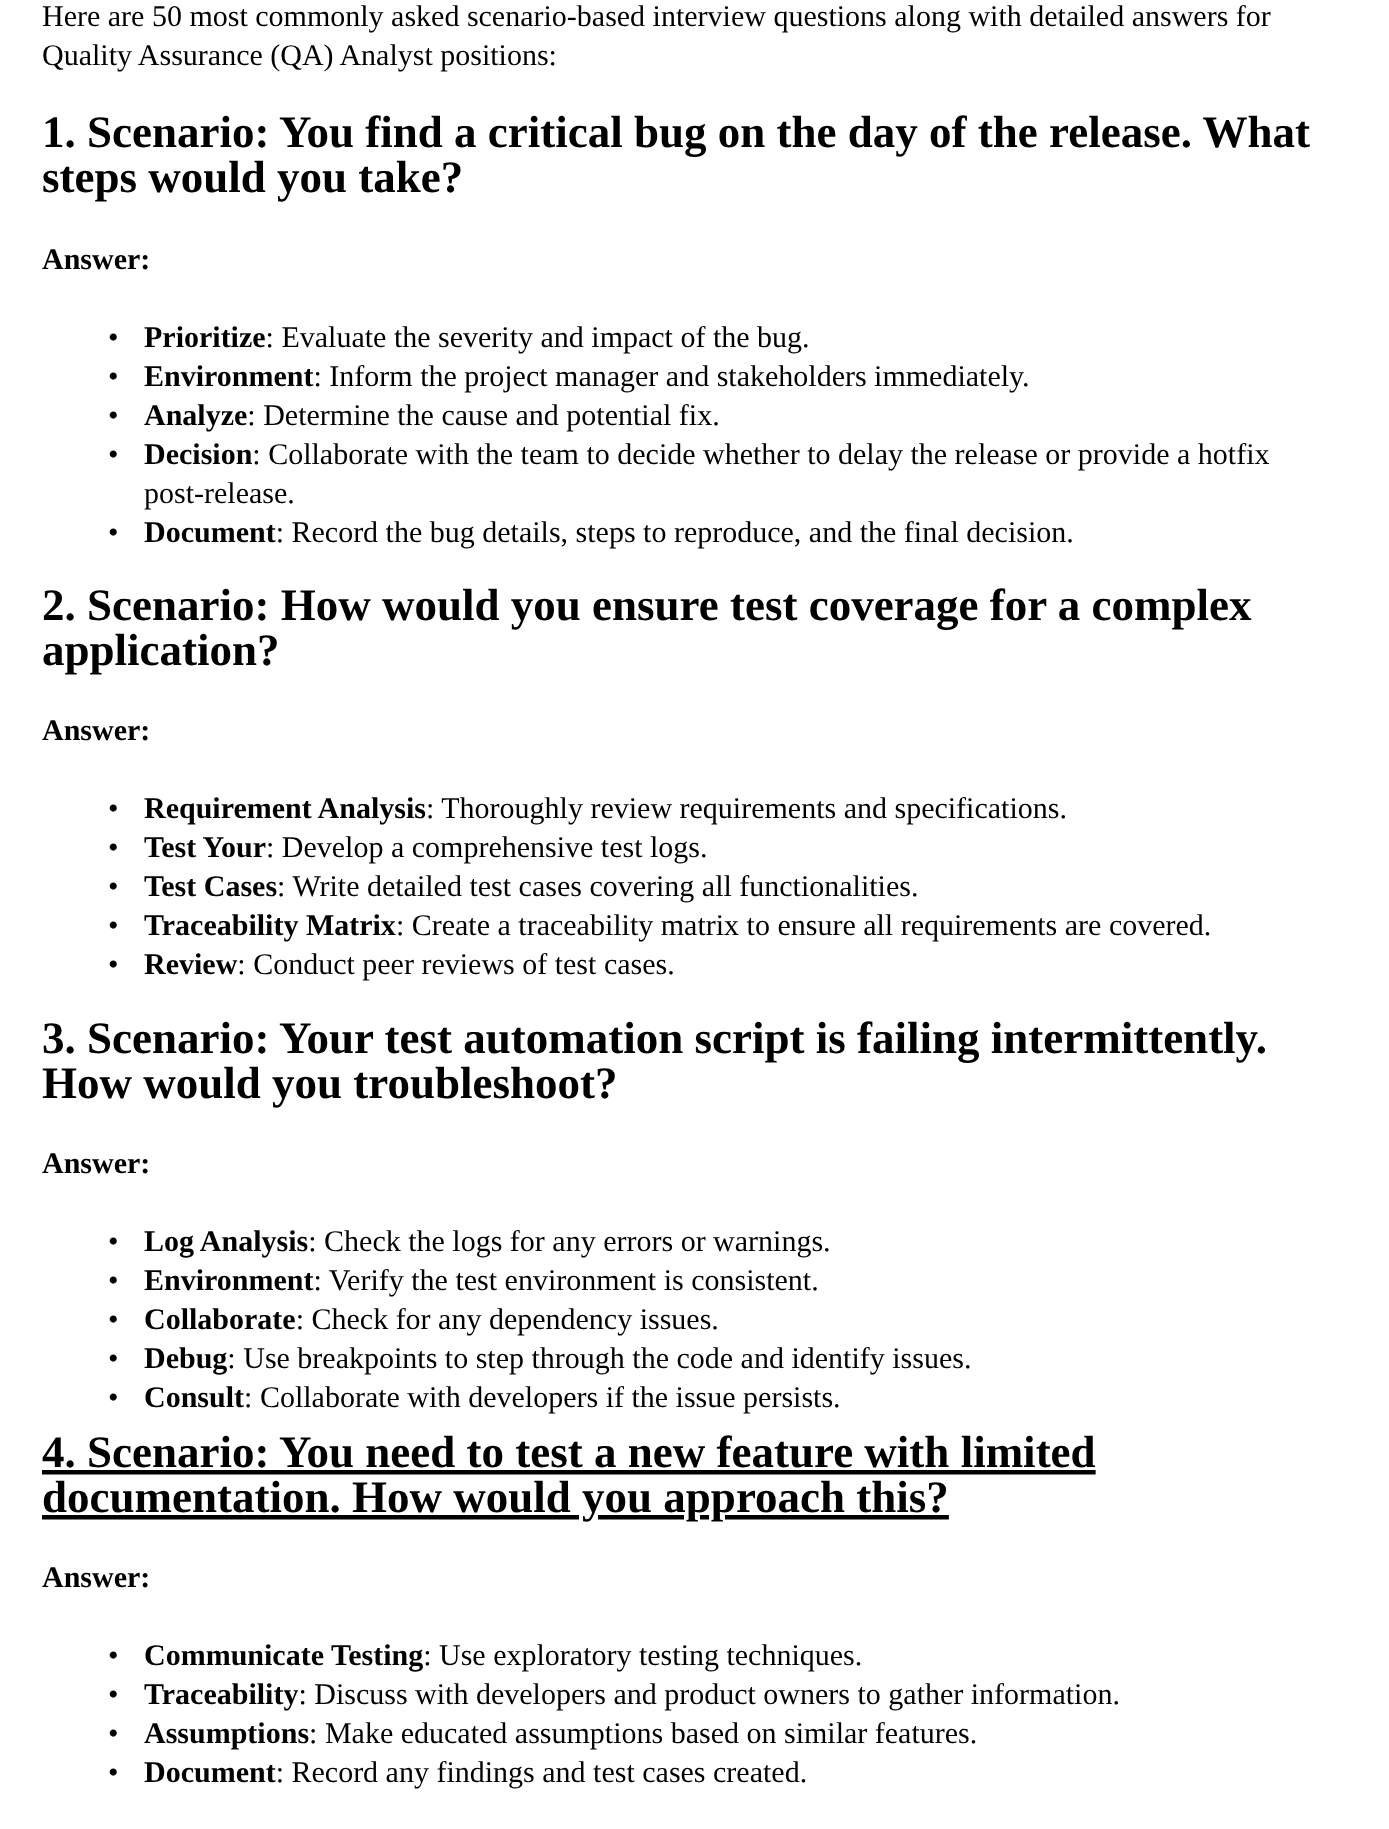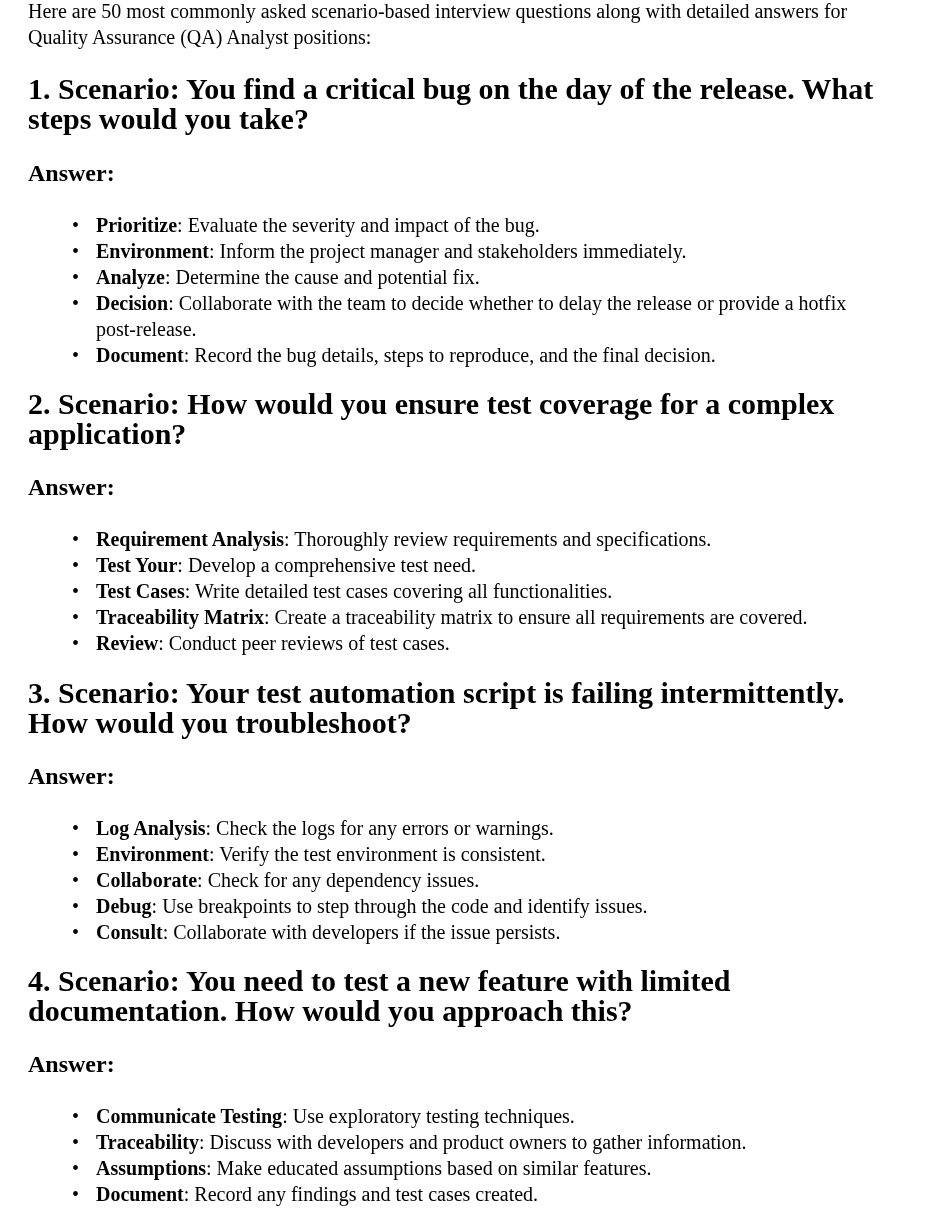--- a/index.html
+++ b/index.html
@@ -26,21 +26,21 @@
     position: relative;
     top: -2px;
   }
   .q-title {
     font-size: 30px;
     font-weight: bold;
     line-height: 30px;
     margin: 0;
   }
   .answer-label {
-    font-size: 24px;
+    font-size: 20px;
     font-weight: bold;
     line-height: 26px;
     margin: 0;
   }
   ul.answers {
     list-style: none;
     margin: 0;
     padding: 0;
   }
   ul.answers li {
@@ -61,21 +61,21 @@
   }
   #s1-title { margin-top: 22px; }
   #s1-answer { margin-top: 26px; }
   #s1-list { margin-top: 26px; }
   #s2-title { margin-top: 21px; }
   #s2-answer { margin-top: 25px; }
   #s2-list { margin-top: 26px; }
   #s3-title { margin-top: 22px; }
   #s3-answer { margin-top: 25px; }
   #s3-list { margin-top: 26px; }
-  #s4-title { margin-top: 21px; }
+  #s4-title { margin-top: 9px; text-decoration: underline; }
   #s4-answer { margin-top: 25px; }
   #s4-list { margin-top: 26px; }
 </style>
 </head>
 <body>
 
 <div class="page">
 
   <p class="intro">Here are 50 most commonly asked scenario-based interview questions along with detailed answers for Quality Assurance (QA) Analyst positions:</p>
 
@@ -89,21 +89,21 @@
       <li><span class="bullet">•</span><span class="term">Decision</span><span>:</span><span> Collaborate with the team to decide whether to delay the release or provide a hotfix post-release.</span></li>
       <li><span class="bullet">•</span><span class="term">Document</span><span>:</span><span> Record the bug details, steps to reproduce, and the final decision.</span></li>
     </ul>
   </section>
 
   <section>
     <h2 id="s2-title" class="q-title">2. Scenario: How would you ensure test coverage for a complex application?</h2>
     <p id="s2-answer" class="answer-label">Answer:</p>
     <ul id="s2-list" class="answers">
       <li><span class="bullet">•</span><span class="term">Requirement Analysis</span><span>:</span><span> Thoroughly review requirements and specifications.</span></li>
-      <li><span class="bullet">•</span><span class="term">Test Your</span><span>:</span><span> Develop a comprehensive test need.</span></li>
+      <li><span class="bullet">•</span><span class="term">Test Your</span><span>:</span><span> Develop a comprehensive test logs.</span></li>
       <li><span class="bullet">•</span><span class="term">Test Cases</span><span>:</span><span> Write detailed test cases covering all functionalities.</span></li>
       <li><span class="bullet">•</span><span class="term">Traceability Matrix</span><span>:</span><span> Create a traceability matrix to ensure all requirements are covered.</span></li>
       <li><span class="bullet">•</span><span class="term">Review</span><span>:</span><span> Conduct peer reviews of test cases.</span></li>
     </ul>
   </section>
 
   <section>
     <h2 id="s3-title" class="q-title">3. Scenario: Your test automation script is failing intermittently. How would you troubleshoot?</h2>
     <p id="s3-answer" class="answer-label">Answer:</p>
     <ul id="s3-list" class="answers">

